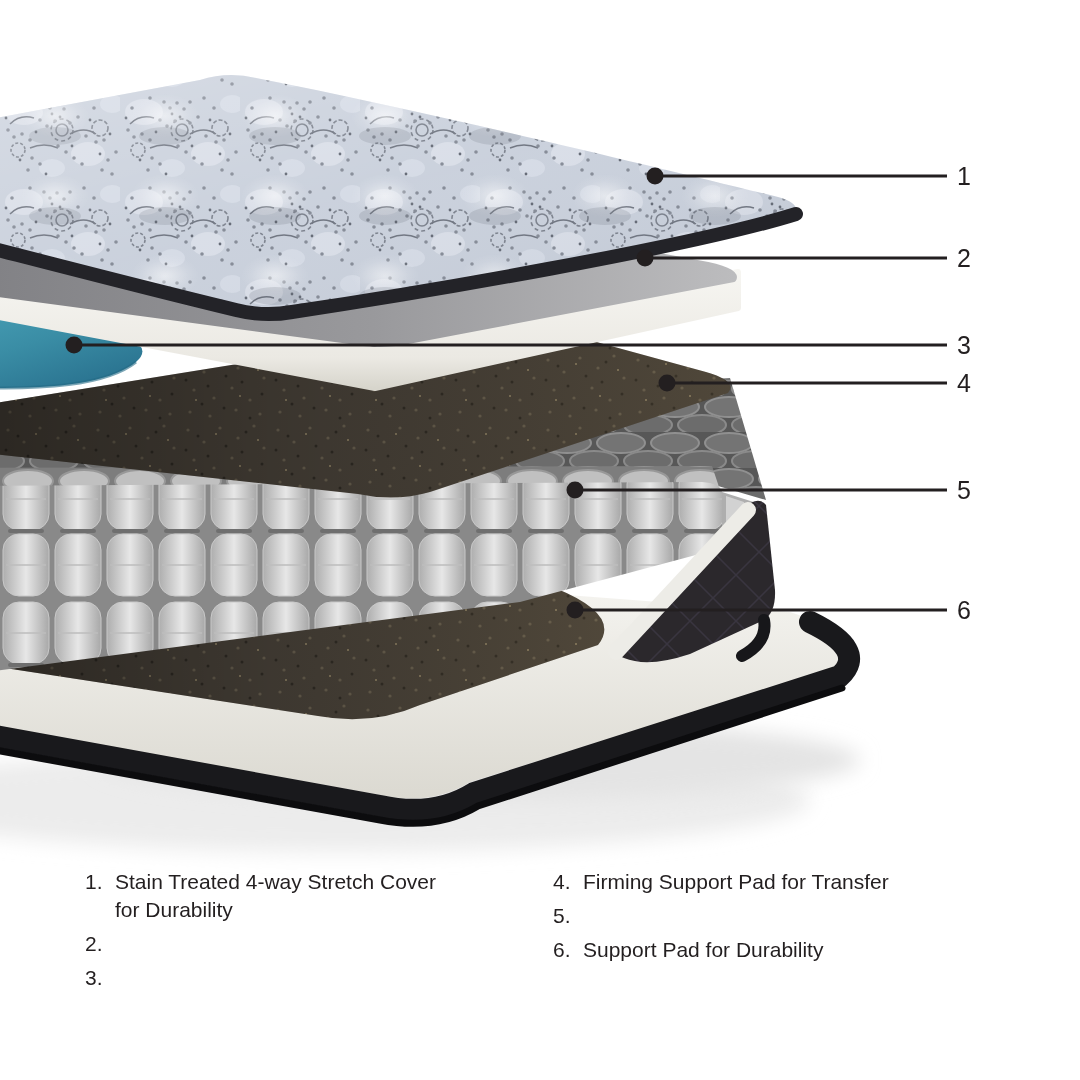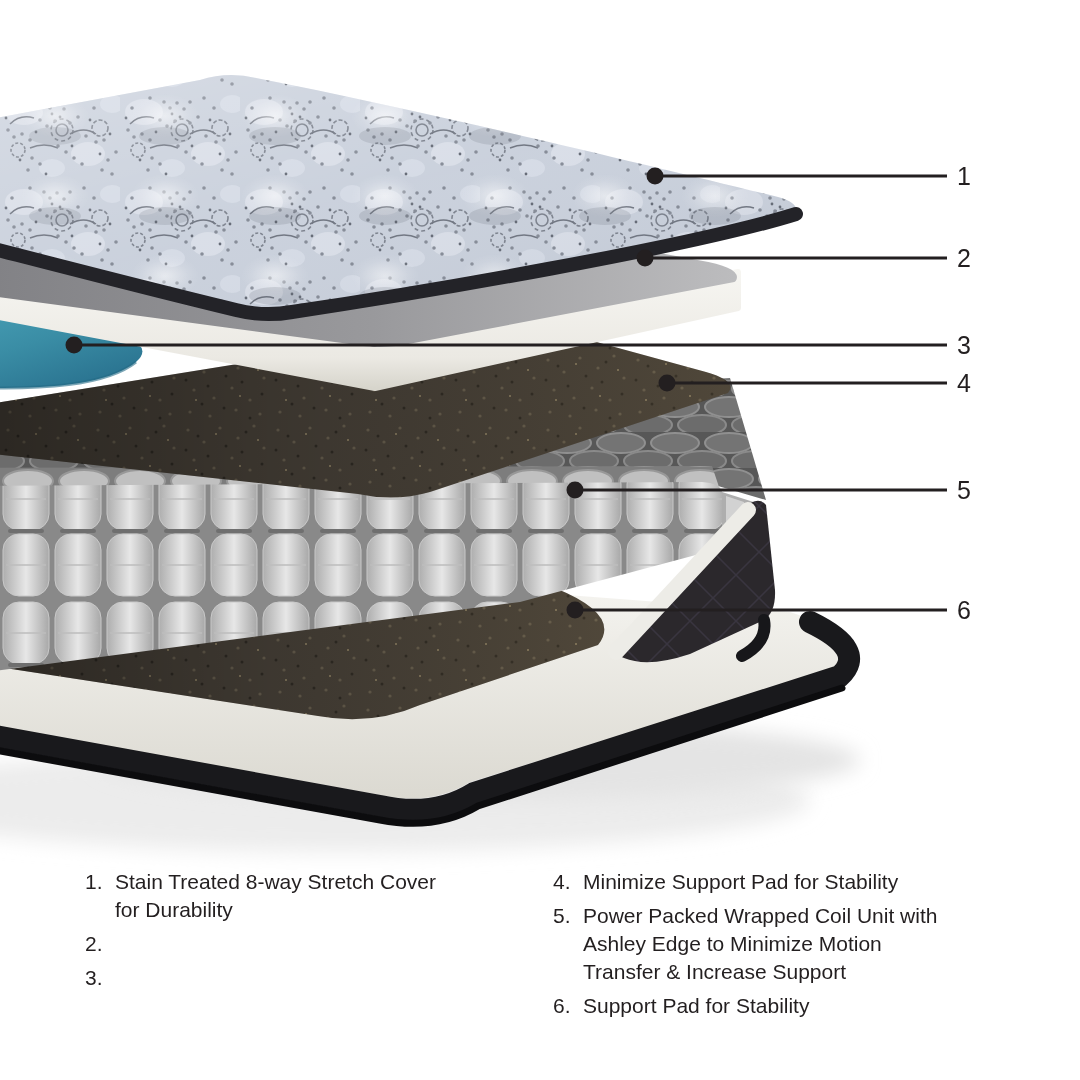--- a/index.html
+++ b/index.html
@@ -285,39 +285,36 @@
     <text class="callout-num" x="957" y="499">5</text>
     <text class="callout-num" x="957" y="619">6</text>
   </g>
 </svg>
 </div>
 
 <div class="legend">
   <div class="legend-col left">
     <div class="legend-item">
       <span class="num">1.</span>
-      <span class="txt">Stain Treated 8-way Stretch Cover
+      <span class="txt">Stain Treated 4-way Stretch Cover
 for Durability</span>
     </div>
     <div class="legend-item">
       <span class="num">2.</span>
     </div>
     <div class="legend-item">
       <span class="num">3.</span>
     </div>
   </div>
   <div class="legend-col right">
     <div class="legend-item">
       <span class="num">4.</span>
-      <span class="txt">Minimize Support Pad for Stability</span>
+      <span class="txt">Firming Support Pad for Transfer</span>
     </div>
     <div class="legend-item">
       <span class="num">5.</span>
-      <span class="txt">Power Packed Wrapped Coil Unit with
-Ashley Edge to Minimize Motion
-Transfer &amp; Increase Support</span>
     </div>
     <div class="legend-item">
       <span class="num">6.</span>
-      <span class="txt">Support Pad for Stability</span>
+      <span class="txt">Support Pad for Durability</span>
     </div>
   </div>
 </div>
 
 </body></html>

